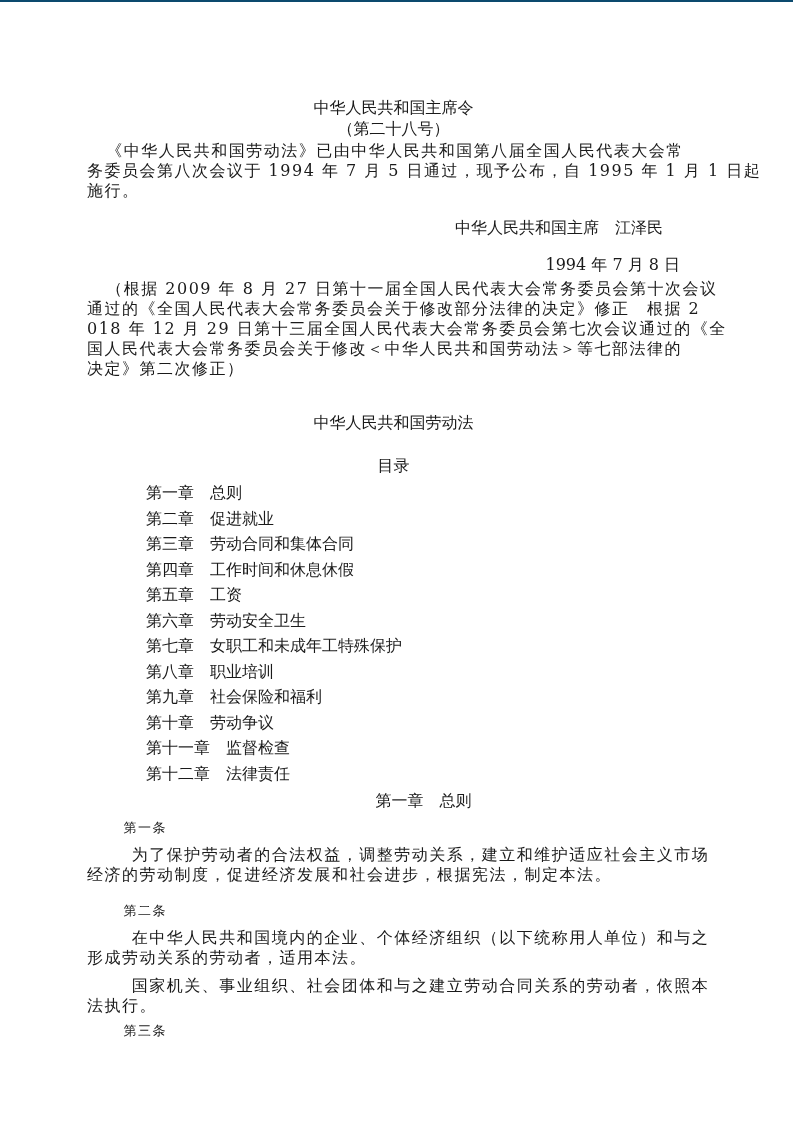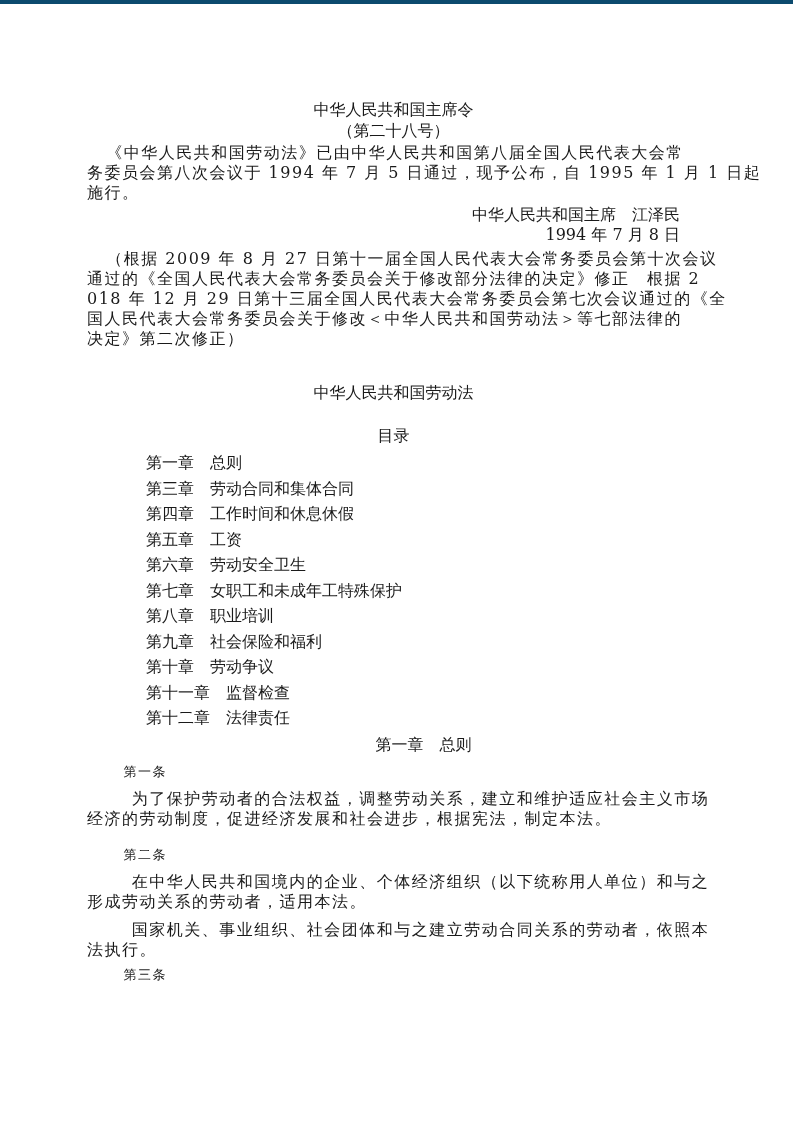--- a/index.html
+++ b/index.html
@@ -7,37 +7,37 @@
     width: 793px; height: 1122px;
     background: #ffffff;
     font-family: "DejaVu Serif", "Liberation Serif", serif;
     color: #1a1a1a;
     overflow: hidden;
   }
   .page {
     box-sizing: border-box;
     width: 793px; height: 1122px;
     padding: 96px 93px 0 87px;
-    border-top: 4px solid #0c4a6e;
+    border-top: 2px solid #0c4a6e;
     overflow: hidden;
     position: relative;
   }
   .line, .para, .toc-item, .heading {
     font-size: 16px;
     line-height: 20px;
     white-space: pre; 
   }
   .center { text-align: center; }
   .right  { text-align: right; padding-right: 20px; }
   .para   { letter-spacing: 1.5px; margin: 0 0 2px 0; }
   .indent-small { text-indent: 1.2em; }  
   .indent-body  { text-indent: 2.8em; }  
   .decree-title   { margin: 0 0 1px 0; }
   .decree-number  { margin: 0 0 2px 0; }
-  .sig            { margin: 0; text-align: right; }
+  .sig            { margin: 17px; text-align: right; }
   .sig-date       { margin: 0 0 4px 0; }
   .amendment      { margin: 0 0 34px 0; }
   .law-title      { margin: 0 0 23px 0; }
   .toc-heading    { margin: 0 0 7px 0; }
   .toc-item       { padding-left: 59px; margin: 0 0 5.5px 0; }
   .chapter-heading{ padding-left: 60px; margin: 7px 0 7px 0; } 
   .article-number { margin: 0 0 7px 0; letter-spacing: 1.5px; text-indent: 2.8em; font-size: 13px; line-height: 20px; white-space: pre; }
   .article-para-gap { margin-bottom: 8px; }
   .last-article   { margin-bottom: 0; }
   .mb3 { margin-bottom: 16px; }
@@ -63,20 +63,21 @@
 018 年 12 月 29 日第十三届全国人民代表大会常务委员会第七次会议通过的《全
 国人民代表大会常务委员会关于修改＜中华人民共和国劳动法＞等七部法律的
 决定》第二次修正）</div>
 
   <div class="heading center law-title">中华人民共和国劳动法</div>
 
   <div class="heading center toc-heading">目录</div>
 
   <div>
     <div class="toc-item">第一章　总则</div>
+    <div class="toc-item">第二章　促进就业</div>
     <div class="toc-item">第三章　劳动合同和集体合同</div>
     <div class="toc-item">第四章　工作时间和休息休假</div>
     <div class="toc-item">第五章　工资</div>
     <div class="toc-item">第六章　劳动安全卫生</div>
     <div class="toc-item">第七章　女职工和未成年工特殊保护</div>
     <div class="toc-item">第八章　职业培训</div>
     <div class="toc-item">第九章　社会保险和福利</div>
     <div class="toc-item">第十章　劳动争议</div>
     <div class="toc-item">第十一章　监督检查</div>
     <div class="toc-item">第十二章　法律责任</div>

